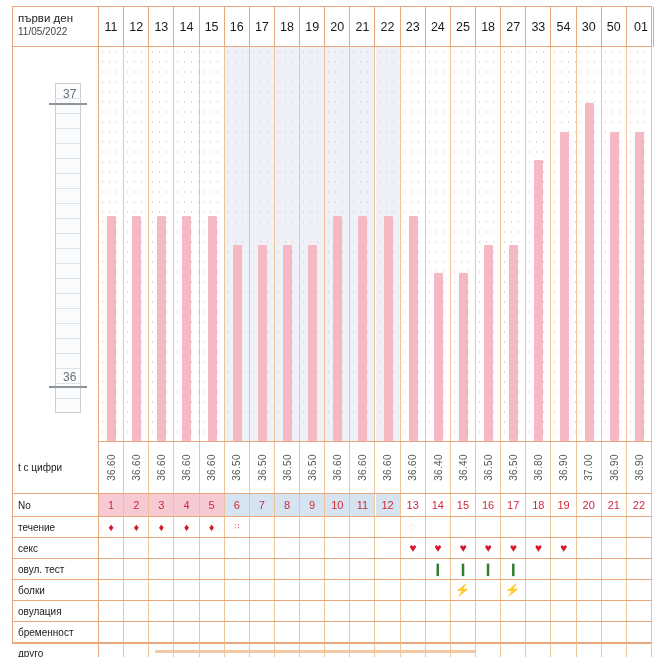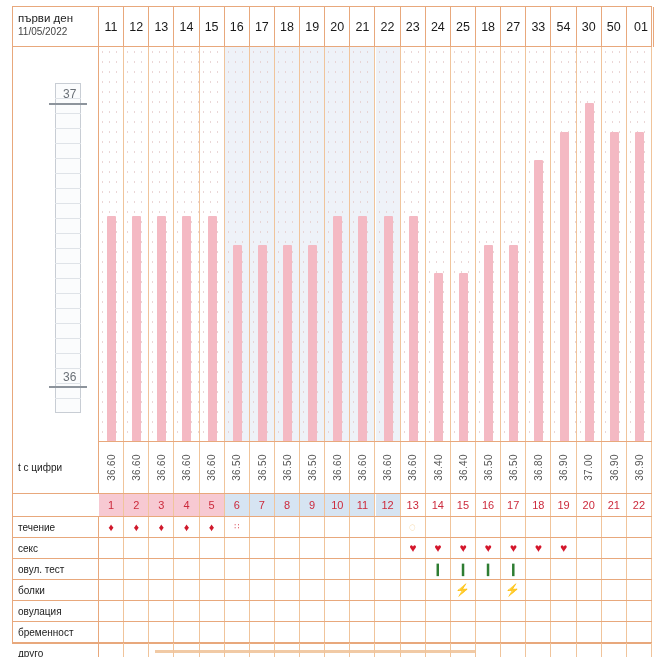--- a/index.html
+++ b/index.html
@@ -338,20 +338,21 @@
             <div class="cell" style="left: 502.727px; width: 25.1364px;">
               <span class="vtext">36.90</span>
             </div>
             <div class="cell" style="left: 527.864px; width: 25.1364px;">
               <span class="vtext">36.90</span>
             </div>
           </div>
       </div>
 
       <div class="row rno">
+        <div class="rowlabel">No</div>
         <div class="cellwrap" id="row-no">
             <div class="cell pink" style="left: 0px; width: 25.1364px;">
               <span>1</span>
             </div>
             <div class="cell pink" style="left: 25.1364px; width: 25.1364px;">
               <span>2</span>
             </div>
             <div class="cell pink" style="left: 50.2727px; width: 25.1364px;">
               <span>3</span>
             </div>

